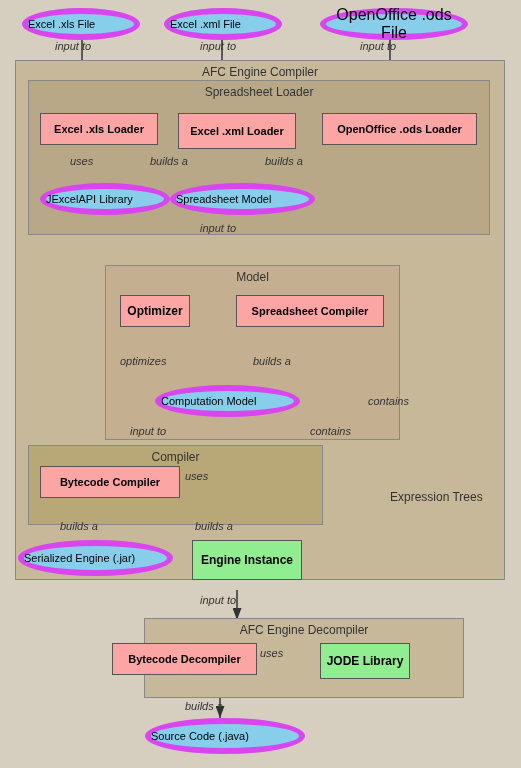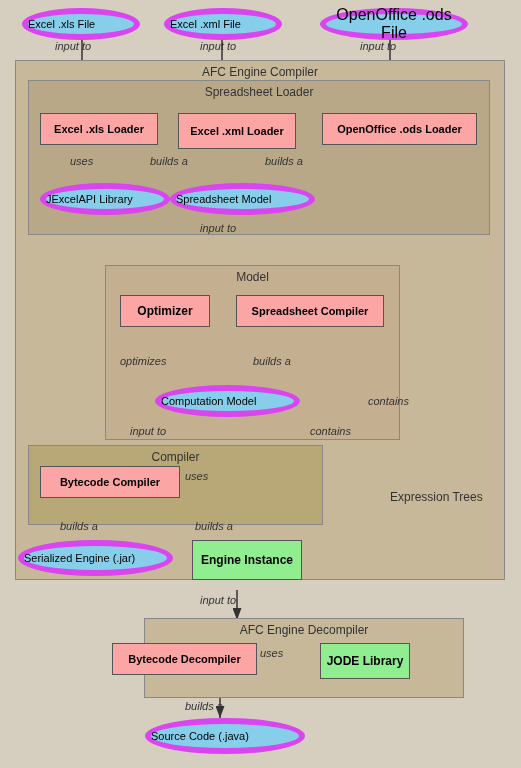--- a/index.html
+++ b/index.html
@@ -211,21 +211,21 @@
   <div class="arrow-label" style="left:200px; top:222px;">
     <span>input to</span>
   </div>
 
   <div class="box-beige" style="left:105px; top:265px; width:295px; height:175px; background:#c4b090;">
     <div class="box-label" style="top:4px; left:0; right:0;">
       <span>Model</span>
     </div>
   </div>
 
-  <div class="rect-yellow" style="left:120px; top:295px; width:90px; height:32px;">
+  <div class="rect-yellow" style="left:120px; top:295px; width:70px; height:32px;">
     <span>Optimizer</span>
   </div>
 
   <div class="rect-yellow" style="left:236px; top:295px; width:148px; height:32px; font-size:11px;">
     <span>Spreadsheet Compiler</span>
   </div>
 
   <div class="arrow-label" style="left:120px; top:355px;">
     <span>optimizes</span>
   </div>

